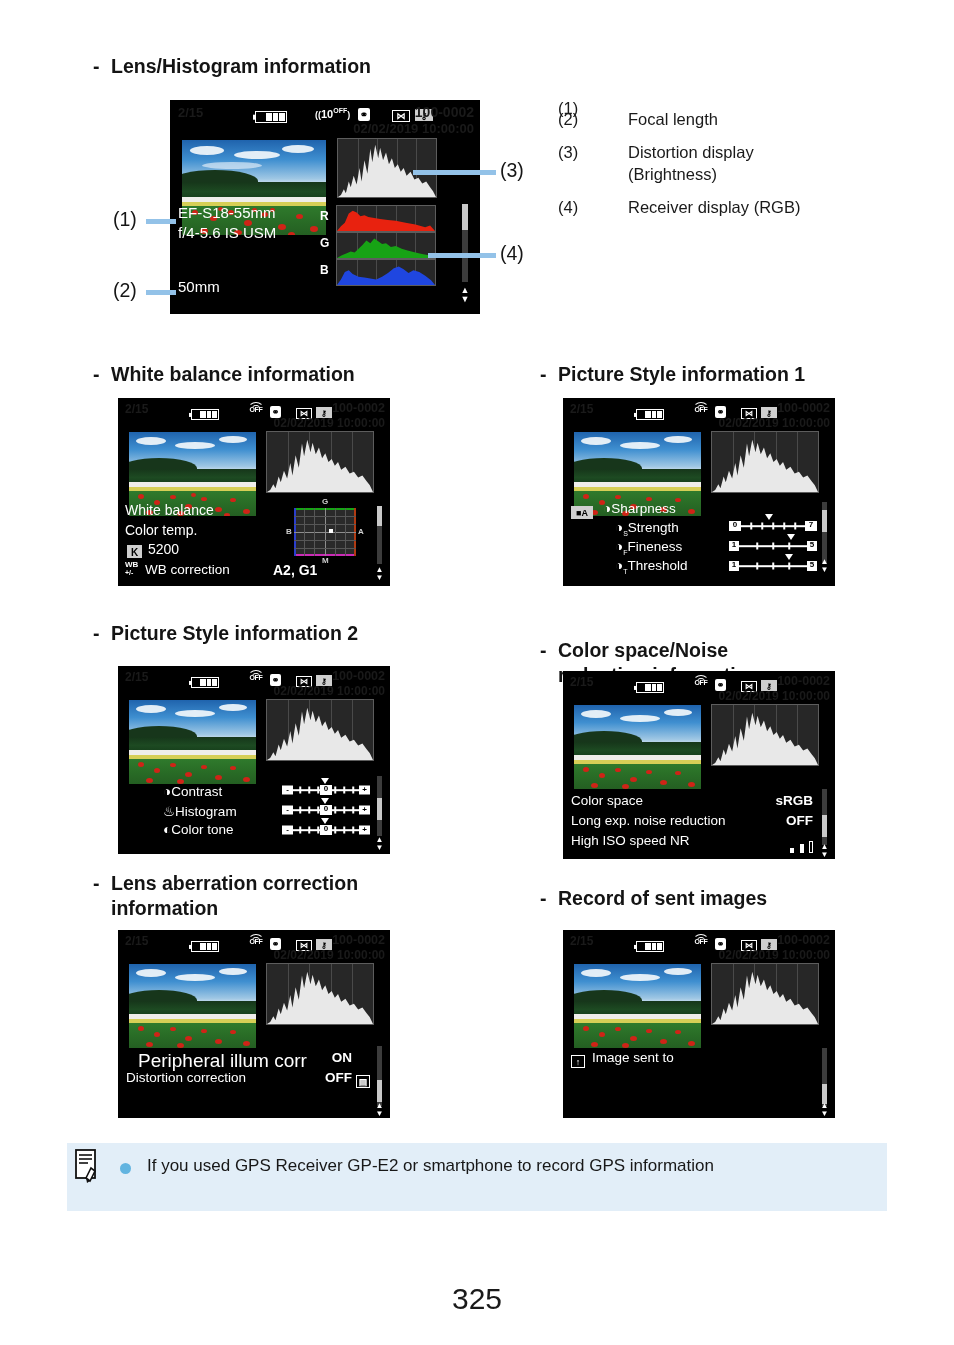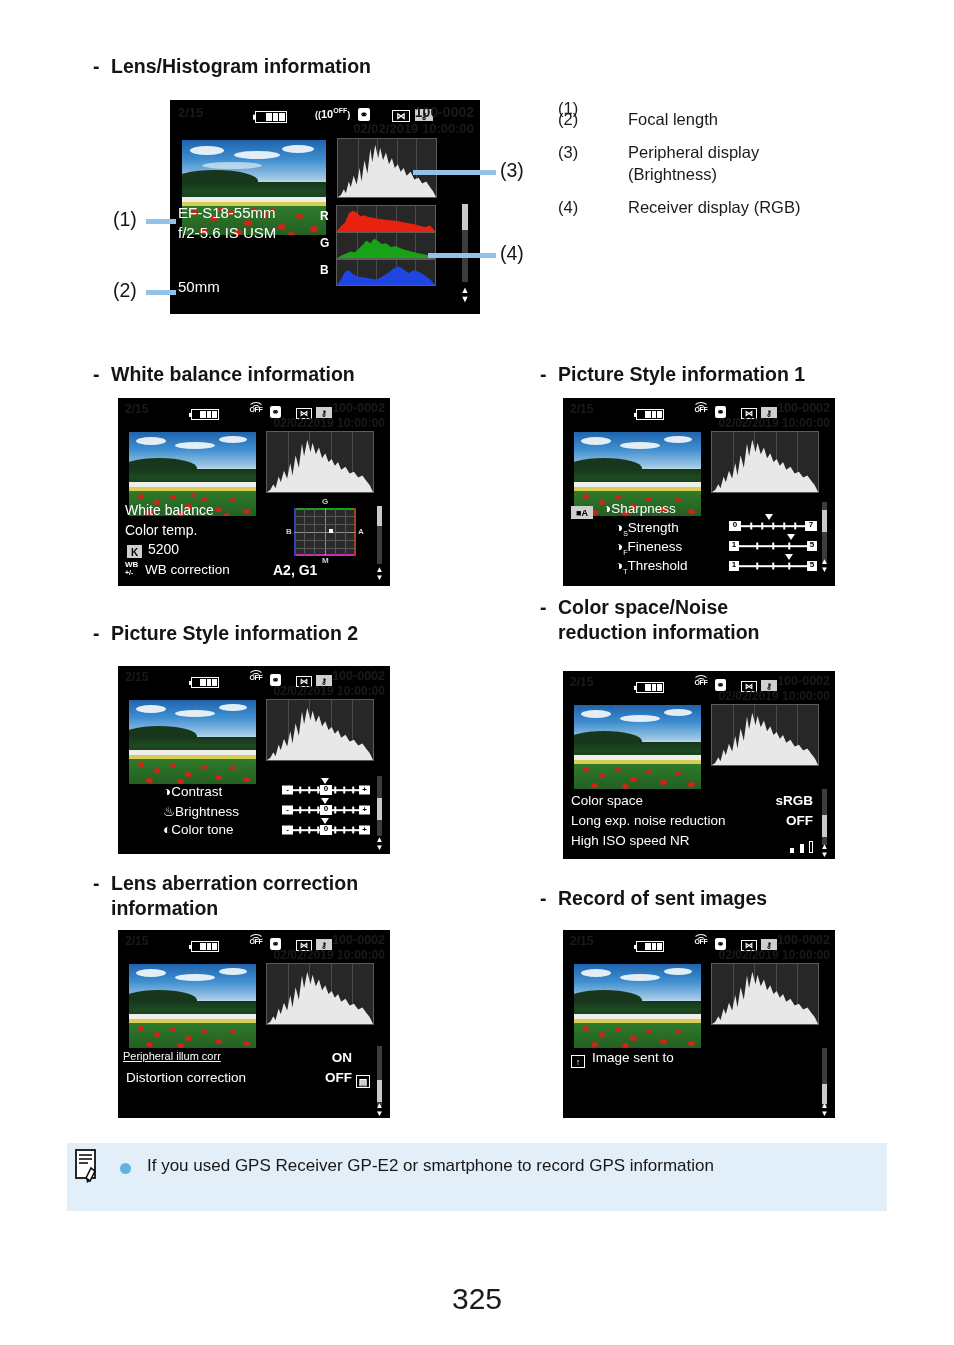--- a/index.html
+++ b/index.html
@@ -190,21 +190,21 @@
         <div class="vline" style="left:40%;"></div>
       <div class="vline" style="left:60%;"></div>
         <div class="vline" style="left:80%;"></div>
       <svg viewBox="0 0 100 60" preserveAspectRatio="none">
         <path fill="#e8e8e8" d="M0,60 L3,58 L6,52 L8,56 L11,44 L13,50 L16,38 L19,47 L22,30 L24,44 L27,22 L30,36 L33,10 L35,24 L38,6 L41,20 L43,9 L46,22 L49,14 L52,26 L55,20 L58,30 L61,26 L64,34 L67,30 L70,38 L74,34 L78,42 L82,40 L86,46 L90,44 L94,50 L97,54 L100,60 Z"></path>
       </svg>
     </div>
 
     
     <div class="irow" style="left:8px;top:104px;font-size:15px;">EF-S18-55mm</div>
-    <div class="irow" style="left:8px;top:124px;font-size:15px;">f/2-5.6  IS  USM</div>
+    <div class="irow" style="left:8px;top:124px;font-size:15px;">f/4-5.6  IS  USM</div>
     <div class="irow" style="left:8px;top:178px;font-size:15px;">50mm</div>
 
     
     <div class="rgbwrap" style="left:150px;top:105px;width:130px;height:85px;">
       <div class="rgblabel" style="left:0px;top:4px;font-size:12px;">R</div>
       <div class="rgblabel" style="left:0px;top:31px;font-size:12px;">G</div>
       <div class="rgblabel" style="left:0px;top:58px;font-size:12px;">B</div>
 
       <div class="rgbrow" style="left:16px;top:0px;width:100px;height:27px;">
         <div class="vline" style="left:20%;"></div>
@@ -257,21 +257,21 @@
   <div class="legend" style="left:558px;top:97px;width:340px;">
     <div class="lrow">
       <span class="ln">(1)</span>
     </div>
     <div class="lrow">
       <span class="ln">(2)</span>
       <span class="lt">Focal length</span>
     </div>
     <div class="lrow">
       <span class="ln">(3)</span>
-      <span class="lt">Peripheral display</span>
+      <span class="lt">Distortion display</span>
       <span class="lt">(Brightness)</span>
     </div>
     <div class="lrow">
       <span class="ln">(4)</span>
       <span class="lt">Receiver display (RGB)</span>
     </div>
   </div>
 
   <div class="sec-head" style="left:93px;top:362px;">
     <span class="dash">-</span><span class="txt">White balance information</span>
@@ -485,21 +485,21 @@
 
     <div class="sbar" style="right:8px;top:104px;width:5px;height:62px;">
       <div class="knob" style="top:8px;height:22px;"></div>
     </div>
     <div class="arrows" style="right:5px;top:160px;font-size:8px;width:11px;">▲<br>▼</div>
   </div>
 
   <div class="sec-head" style="left:93px;top:621px;">
     <span class="dash">-</span><span class="txt">Picture Style information 2</span>
   </div>
-  <div class="sec-head head-2line" style="left:540px;top:595px;">
+  <div class="sec-head head-2line" style="left:540px;top:638px;">
     <span class="dash">-</span><span class="txt">Color space/Noise</span>
     <div style="margin-left:18px;">reduction information</div>
   </div>
 
   <div class="lcd" id="s4" style="left:118px;top:666px;width:272px;height:188px;">
     <div class="st-idx" style="left:7px;top:4px;font-size:12px;">2/15</div>
     <div class="st-batt" style="left:73px;top:8px;">
       <span class="batt" style="width:28px;height:11px;"><span class="fill" style="width:17px;"></span>
         <span class="seg" style="right:6px;"></span><span class="seg" style="right:11px;"></span></span>
     </div>
@@ -549,21 +549,21 @@
         <div class="vline" style="left:80%;"></div>
       <svg viewBox="0 0 100 62" preserveAspectRatio="none">
         <path fill="#e8e8e8" d="M0,62 L3,60 L6,54 L8,58 L11,46 L13,52 L16,40 L19,48 L22,32 L24,45 L27,24 L30,37 L33,12 L35,25 L38,8 L41,21 L43,11 L46,23 L49,16 L52,27 L55,22 L58,31 L61,28 L64,35 L67,31 L70,39 L74,36 L78,43 L82,41 L86,47 L90,45 L94,51 L97,55 L100,62 Z"></path>
       </svg>
     </div>
 
     <div class="irow" style="left:45px;top:118px;font-size:13.5px;">
       <span class="psicon">◑</span><span>Contrast</span>
     </div>
     <div class="irow" style="left:45px;top:137px;font-size:13.5px;">
-      <span class="psicon">♨</span><span>Brightness</span>
+      <span class="psicon">♨</span><span>Histogram</span>
     </div>
     <div class="irow" style="left:45px;top:156px;font-size:13.5px;">
       <span class="psicon">◐</span><span>Color tone</span>
     </div>
 
     <div class="slider" style="left:164px;top:117px;width:88px;height:14px;">
       <div class="track" style="width:88px;"></div>
       <div class="tick" style="left:18px;"></div>
         <div class="tick" style="left:27px;"></div>
       <div class="tick" style="left:36px;"></div>
@@ -738,21 +738,21 @@
     <div class="histo" style="left:148px;top:33px;width:108px;height:62px;">
       <div class="vline" style="left:20%;"></div>
         <div class="vline" style="left:40%;"></div>
       <div class="vline" style="left:60%;"></div>
         <div class="vline" style="left:80%;"></div>
       <svg viewBox="0 0 100 62" preserveAspectRatio="none">
         <path fill="#e8e8e8" d="M0,62 L3,60 L6,54 L8,58 L11,46 L13,52 L16,40 L19,48 L22,32 L24,45 L27,24 L30,37 L33,12 L35,25 L38,8 L41,21 L43,11 L46,23 L49,16 L52,27 L55,22 L58,31 L61,28 L64,35 L67,31 L70,39 L74,36 L78,43 L82,41 L86,47 L90,45 L94,51 L97,55 L100,62 Z"></path>
       </svg>
     </div>
 
-    <div class="irow" style="left:5px;top:120px;font-size:11px;text-decoration:underline;">Peripheral illum corr</div>
+    <div class="irow" style="left:20px;top:120px;font-size:19px;">Peripheral illum corr</div>
     <div class="ival" style="right:38px;top:120px;font-size:13.5px;">ON</div>
 
     <div class="irow" style="left:8px;top:140px;font-size:13.5px;">Distortion correction</div>
     <div class="ival" style="right:38px;top:140px;font-size:13.5px;">OFF</div>
     <div style="position:absolute;right:20px;top:141px;">
       <span class="boxic" style="width:14px;height:13px;font-size:9px;line-height:12px;">▤</span>
     </div>
 
     <div class="sbar" style="right:8px;top:116px;width:5px;height:60px;">
       <div class="knob" style="top:34px;height:22px;"></div>

